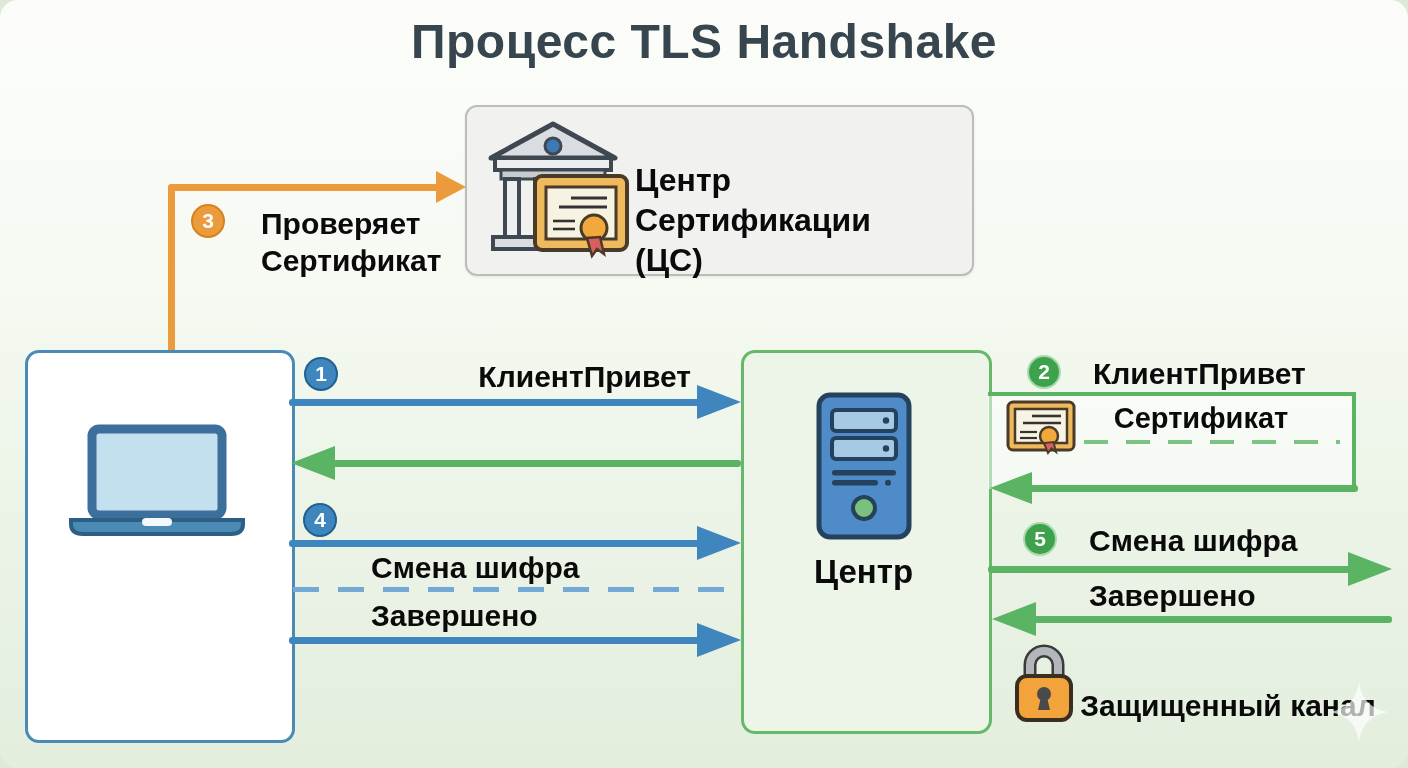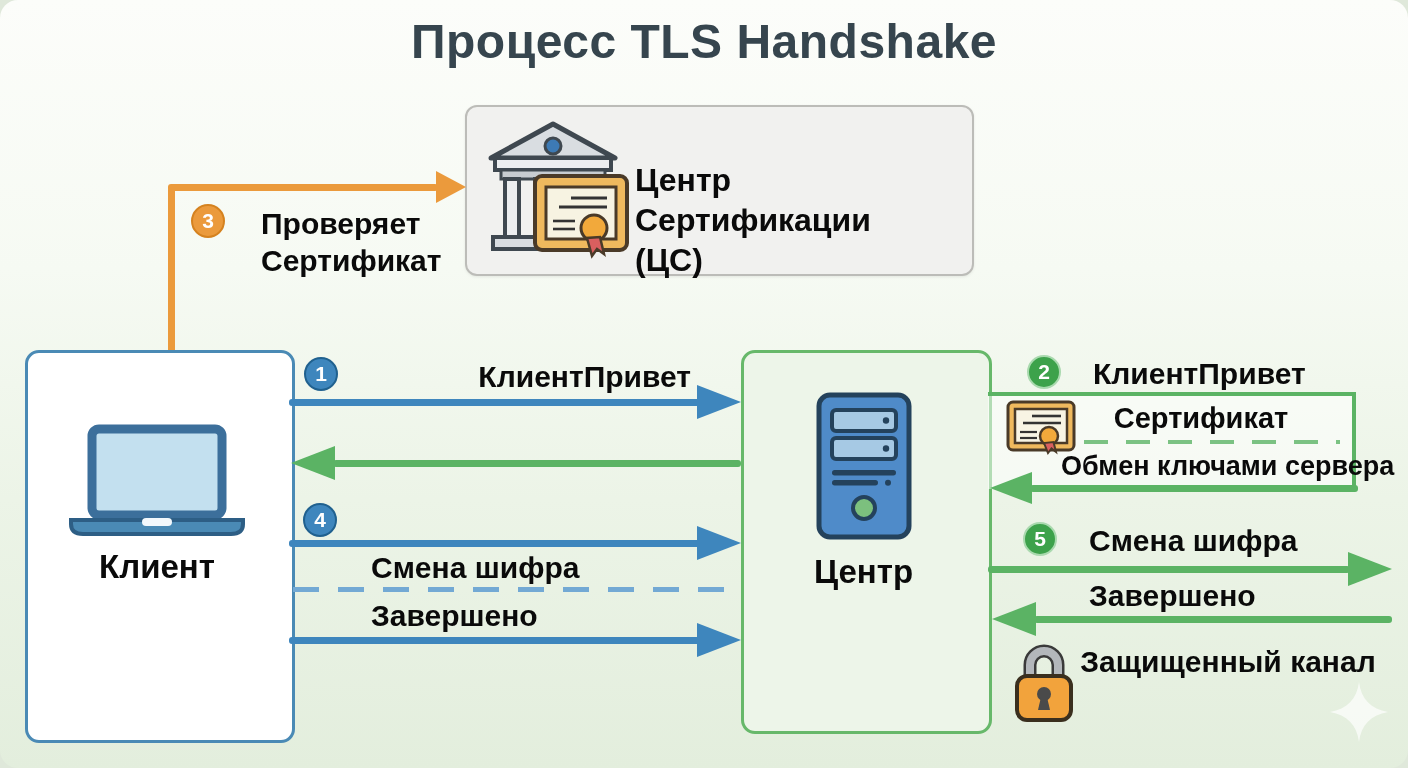--- a/index.html
+++ b/index.html
@@ -38,21 +38,21 @@
   .head.r.b{border-top:17px solid transparent;border-bottom:17px solid transparent;border-left:44px solid var(--blue,#3e86bd);}
   .head.l.g{border-top:17px solid transparent;border-bottom:17px solid transparent;border-right:44px solid var(--green,#5bb364);}
   .head.r.g{border-top:17px solid transparent;border-bottom:17px solid transparent;border-left:44px solid var(--green,#5bb364);}
   .head.r.o{border-top:16px solid transparent;border-bottom:16px solid transparent;border-left:30px solid var(--orange,#eb9a3c);}
   .dash.b{height:5px;background:repeating-linear-gradient(90deg,#73a9d4 0 26px,transparent 26px 45px);}
   .dash.g{height:4px;background:repeating-linear-gradient(90deg,#7bc283 0 24px,transparent 24px 42px);}
   .msg{font-size:30px;font-weight:700;color:#0a0a0a;white-space:nowrap;margin-left:21px;}
   .green-rect{left:988px;top:392px;width:368px;height:97px;box-sizing:border-box;
               border-top:4px solid var(--green,#5bb364);border-right:4px solid var(--green,#5bb364);
               background:rgba(255,255,255,.5);}
-  .secure-text{font-size:30px;font-weight:700;line-height:40px;text-align:center;color:#0a0a0a;}
+  .secure-text{font-size:30px;font-weight:700;line-height:40px;text-align:center;color:#0a0a0a;margin-top:44px;}
 </style>
 </head>
 <body>
 
 <div id="stage">
 
   <div class="abs title">Процесс TLS Handshake</div>
 
   <div class="abs ca-box"></div>
   <svg class="abs" style="left:483px;top:118px" width="150" height="145" viewBox="0 0 150 145">
@@ -88,21 +88,20 @@
     <div>Проверяет</div>
     <div>Сертификат</div>
   </div>
 
   <div class="abs client-box"></div>
   <svg class="abs" style="left:66px;top:424px" width="182" height="114" viewBox="0 0 182 114">
     <rect x="26" y="5" width="130" height="86" rx="7" fill="#c3e0ef" stroke="#3c6f9b" stroke-width="9"></rect>
     <path d="M5 96 H177 V100 Q177 110 165 110 H17 Q5 110 5 100 Z" fill="#4a8ab5" stroke="#2d5e85" stroke-width="4"></path>
     <rect x="76" y="94" width="30" height="8" rx="4" fill="#f2f8fc"></rect>
   </svg>
-  <div class="abs node-label" style="left:25px;top:548px;width:264px">Клиент</div>
 
   <div class="abs server-box"></div>
   <svg class="abs" style="left:816px;top:392px" width="96" height="148" viewBox="0 0 96 148">
     <rect x="3" y="3" width="90" height="142" rx="11" fill="#4f8bc9" stroke="#24425c" stroke-width="5"></rect>
     <rect x="16" y="18" width="64" height="21" rx="4" fill="#a6c9e4" stroke="#24425c" stroke-width="4"></rect>
     <circle cx="70" cy="28.5" r="3.2" fill="#24425c"></circle>
     <rect x="16" y="46" width="64" height="21" rx="4" fill="#a6c9e4" stroke="#24425c" stroke-width="4"></rect>
     <circle cx="70" cy="56.5" r="3.2" fill="#24425c"></circle>
     <rect x="16" y="78" width="64" height="5.5" rx="2.7" fill="#24425c"></rect>
     <rect x="16" y="88" width="46" height="5.5" rx="2.7" fill="#24425c"></rect>
@@ -139,21 +138,20 @@
     <rect x="9" y="9" width="52" height="34" fill="#f8f4e4" stroke="#4a3a28" stroke-width="2.5"></rect>
     <line x1="26" y1="16" x2="55" y2="16" stroke="#333" stroke-width="2.6"></line>
     <line x1="17" y1="23" x2="55" y2="23" stroke="#333" stroke-width="2.6"></line>
     <line x1="14" y1="32" x2="31" y2="32" stroke="#333" stroke-width="2.2"></line>
     <line x1="14" y1="38" x2="31" y2="38" stroke="#333" stroke-width="2.2"></line>
     <circle cx="43" cy="36" r="9" fill="#f2a93b" stroke="#4a3a28" stroke-width="2.5"></circle>
     <path d="M38 43 l4 10 l3.5 -4.5 l4.5 3.5 l-2.5 -10 z" fill="#d95f5f" stroke="#4a3a28" stroke-width="2"></path>
   </svg>
   <div class="abs msg" style="left:1080px;top:402px;width:200px;text-align:center;font-size:29px">Сертификат</div>
   <div class="abs dash g" style="left:1084px;top:440px;width:256px"></div>
-  <div class="abs msg" style="left:1040px;top:451px;width:316px;text-align:center;font-size:27px">Обмен ключами сервера</div>
   <div class="abs head l g" style="left:990px;top:472px;border-top-width:16px;border-bottom-width:16px;border-right-width:42px"></div>
   <div class="abs shaft g" style="left:1030px;top:485px;width:328px"></div>
 
   <div class="abs badge g" style="left:1023px;top:522px">5</div>
   <div class="abs msg" style="left:1068px;top:524px">Смена шифра</div>
   <div class="abs shaft g" style="left:988px;top:566px;width:362px"></div>
   <div class="abs head r g" style="left:1348px;top:552px"></div>
 
   <div class="abs msg" style="left:1068px;top:579px">Завершено</div>
   <div class="abs head l g" style="left:992px;top:602px"></div>

